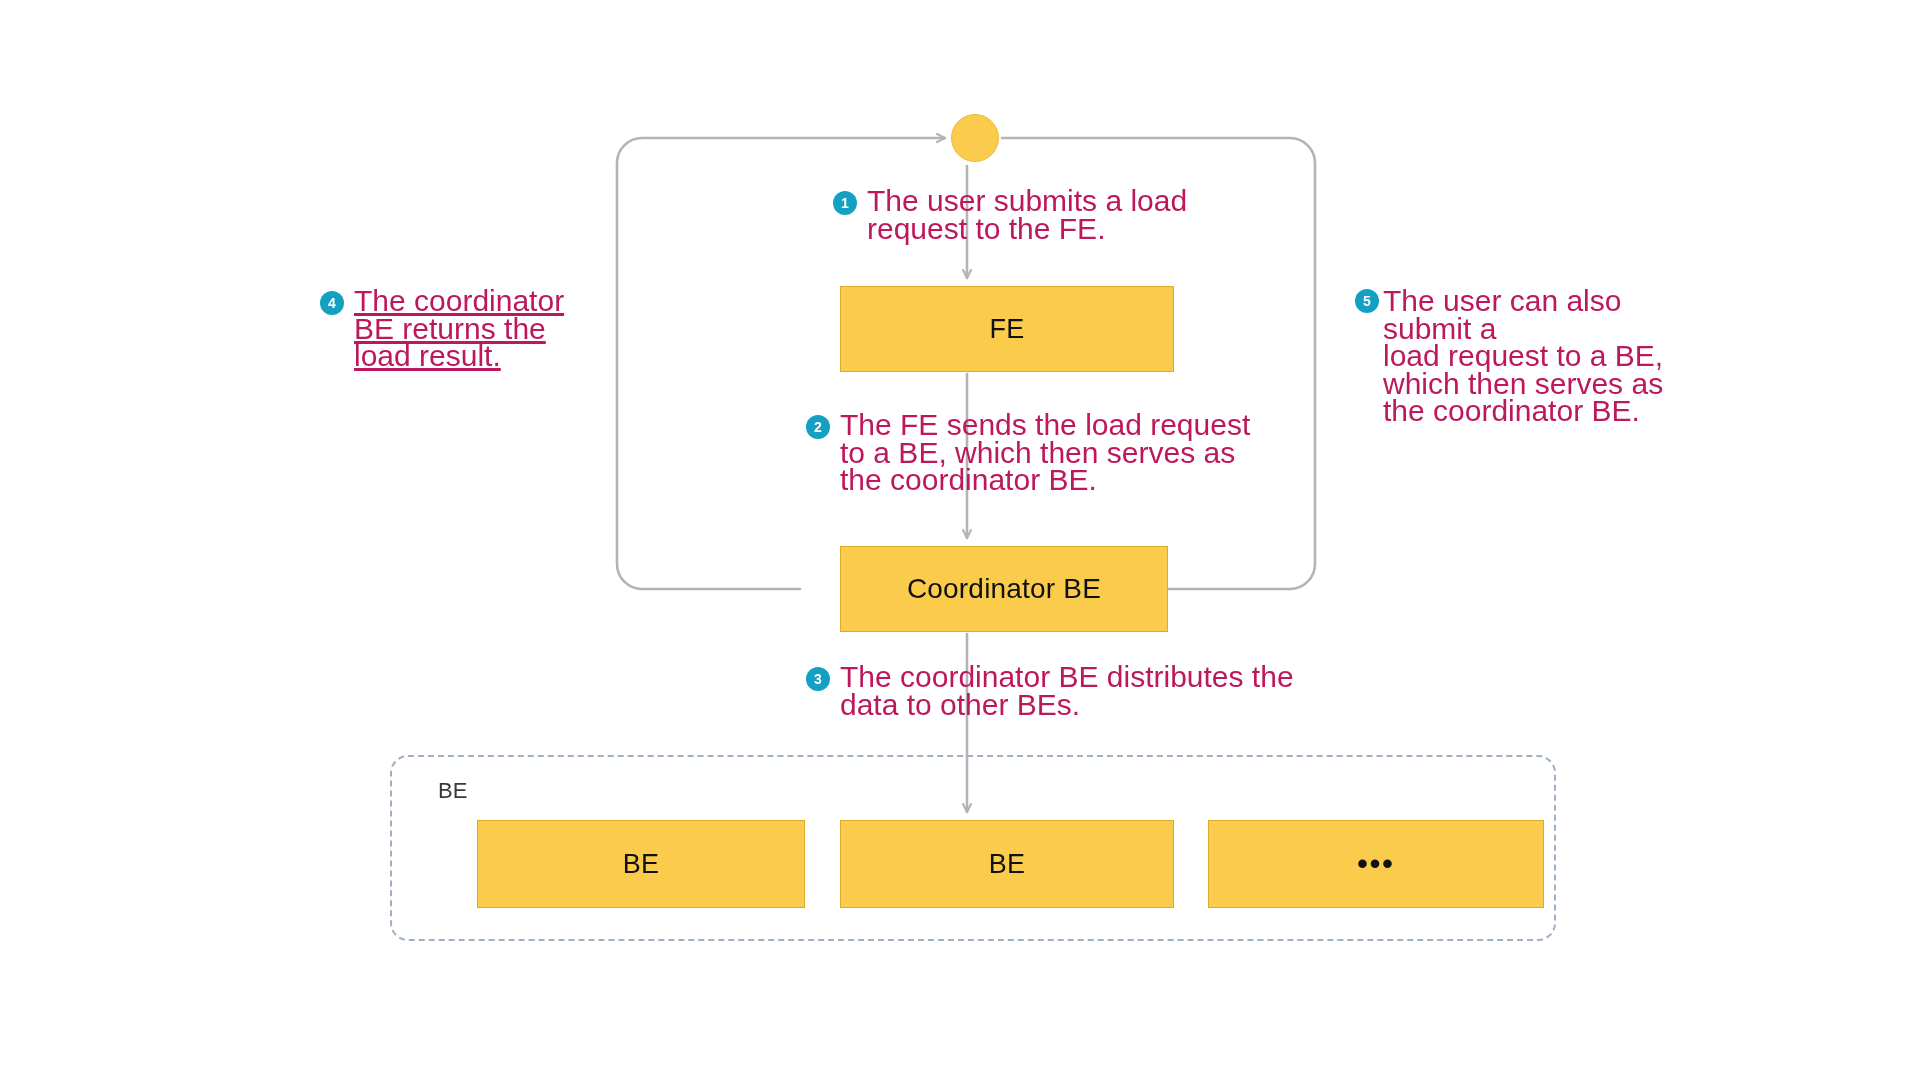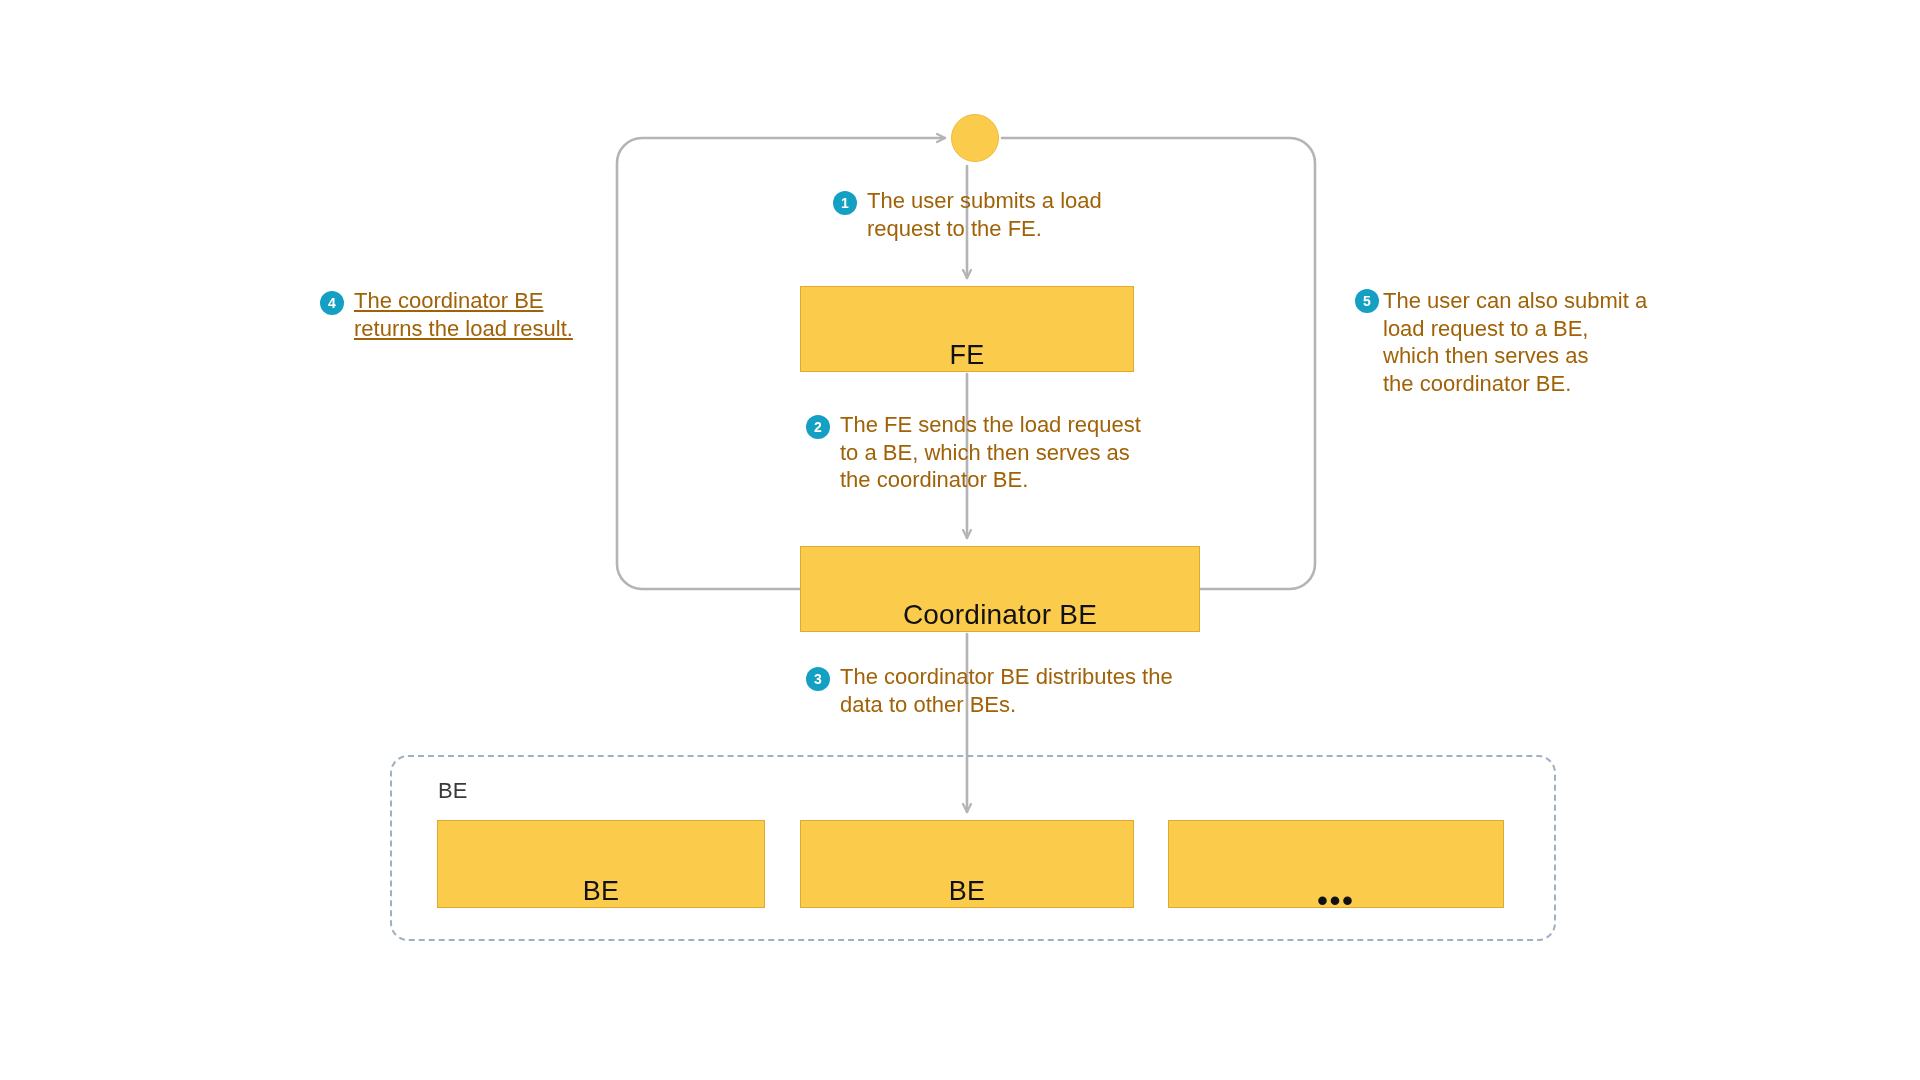--- a/index.html
+++ b/index.html
@@ -11,39 +11,40 @@
   }
   #stage{position:relative;width:1920px;height:1080px;}
 
   svg.edges{position:absolute;left:0;top:0;width:1920px;height:1080px;pointer-events:none;}
 
   
   .node{
     position:absolute;
     background:#FBCB4C;
     border:1px solid #E0A92C;
-    display:flex;align-items:flex-end;justify-content:center;
+    display:flex;align-items:center;justify-content:center;
     color:#111111;
     font-size:27px;
     letter-spacing:.2px;
     box-sizing:border-box;
+    margin-left:40px;
   }
   .node.ellipsis{font-size:30px;font-weight:700;letter-spacing:2px;line-height:0.4;}
 
   #node-start{
     position:absolute;
     left:951px;top:114px;width:48px;height:48px;
     border-radius:50%;
     background:#FBCB4C;
     border:1px solid #EDBC3F;
     box-sizing:border-box;
   }
 
   #node-fe{left:800px;top:286px;width:334px;height:86px;}
-  #node-coordinator{left:800px;top:546px;width:400px;height:86px;font-size:28px;}
+  #node-coordinator{left:800px;top:546px;width:328px;height:86px;font-size:28px;}
 
   #be-group{
     position:absolute;
     left:390px;top:755px;width:1166px;height:186px;
     border:2.5px dashed #9FB0C2;
     border-radius:18px;
     box-sizing:border-box;
   }
   #be-group-label{
     position:absolute;left:438px;top:778px;
@@ -58,21 +59,21 @@
   .badge{
     flex:0 0 auto;
     width:24px;height:24px;border-radius:50%;
     background:#13A0C3;
     color:#ffffff;
     font-size:14px;font-weight:700;
     display:flex;align-items:center;justify-content:center;
     margin-top:4px;
   }
   .annot-text{
-    font-size:22px;line-height:27.5px;color:#a16207;
+    font-size:30px;line-height:27.5px;color:#be185d;
     white-space:pre-line;
   }
 
   #annot-1{left:833px;top:187px;}
   #annot-2{left:806px;top:411px;}
   #annot-3{left:806px;top:663px;}
   #annot-4{left:320px;top:287px;}
   #annot-4 .annot-text{width:220px;text-decoration:underline;}
   #annot-5{left:1355px;top:287px;gap:4px;}
   #annot-5 .badge{margin-top:2px;}

